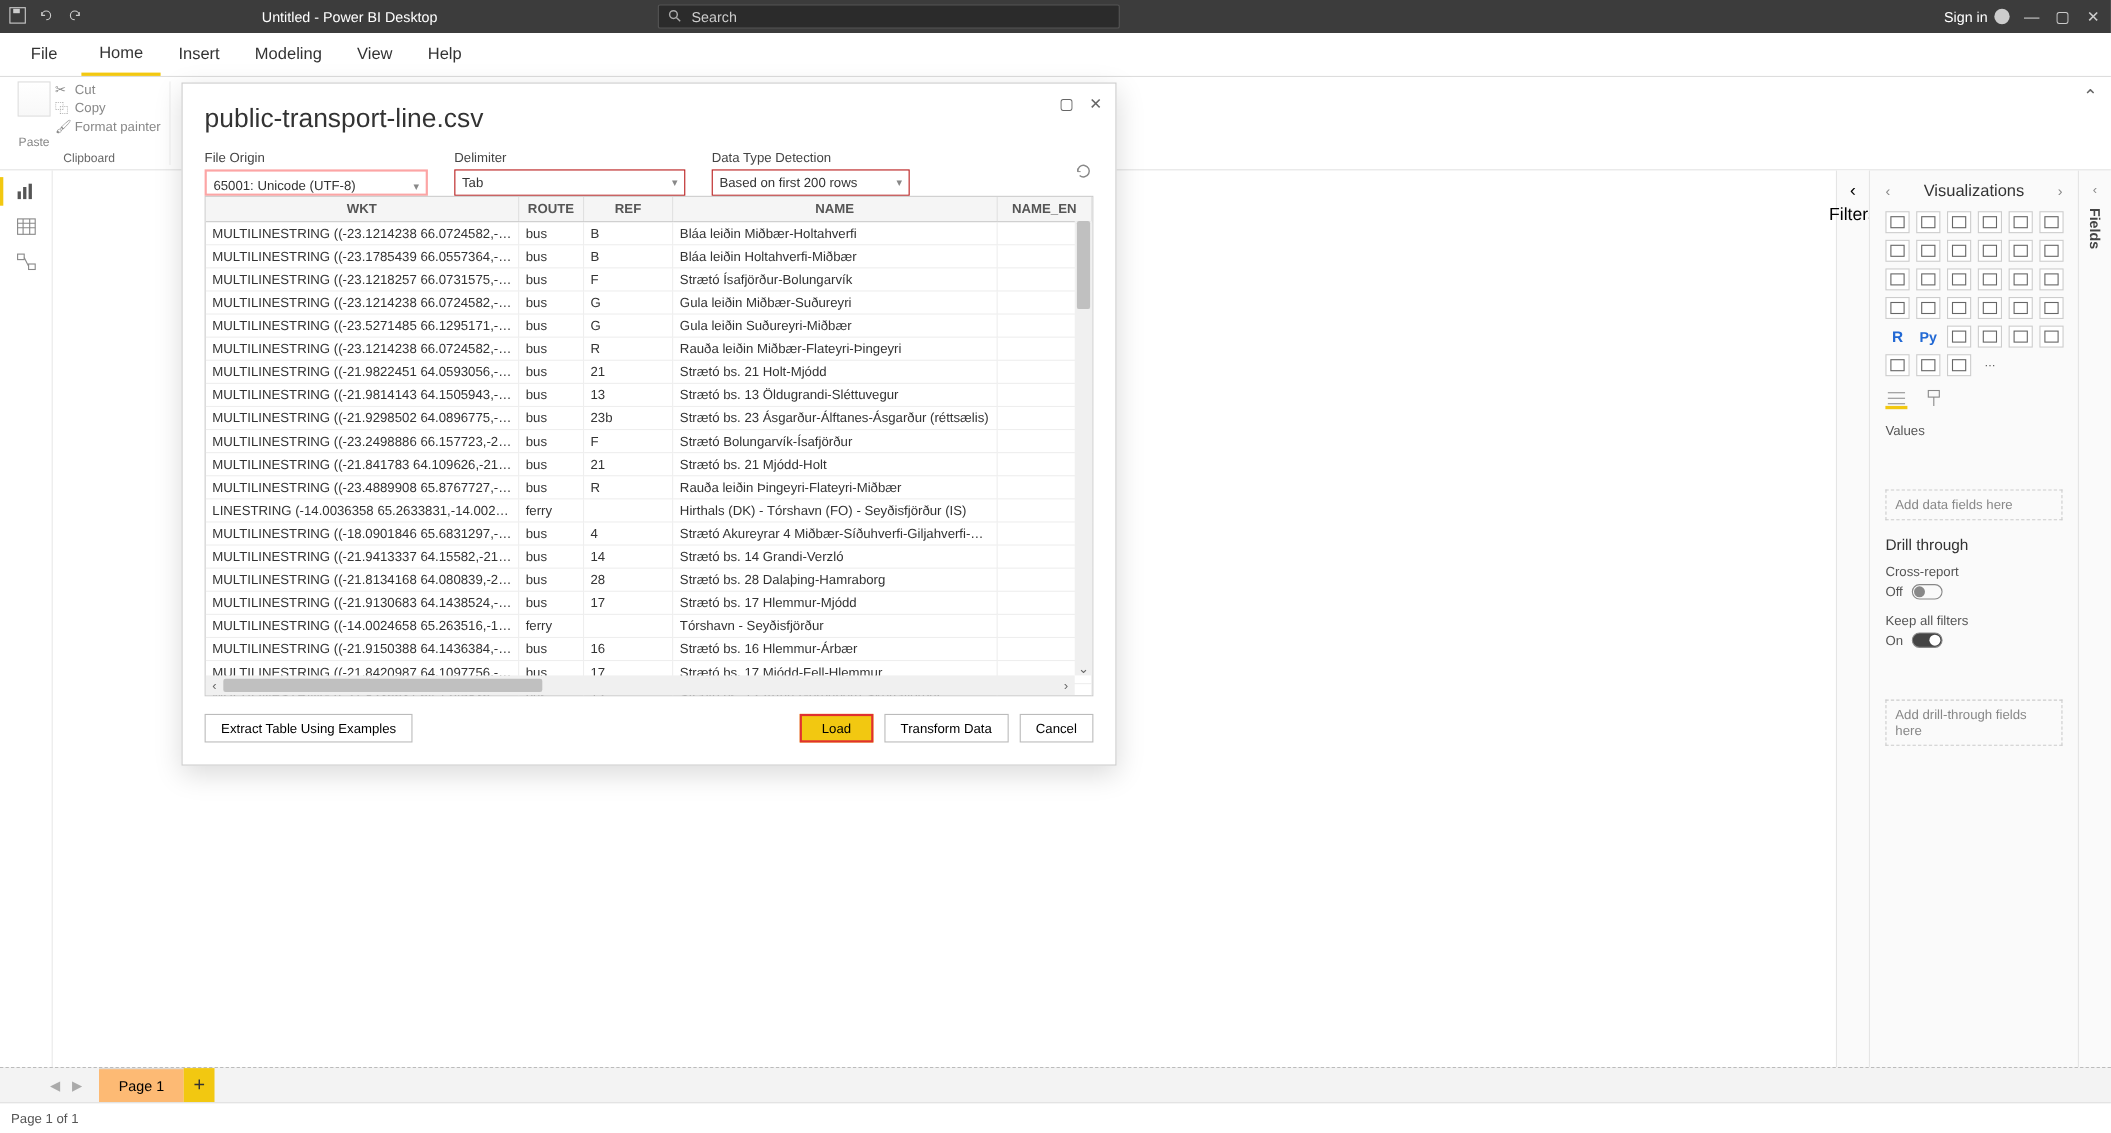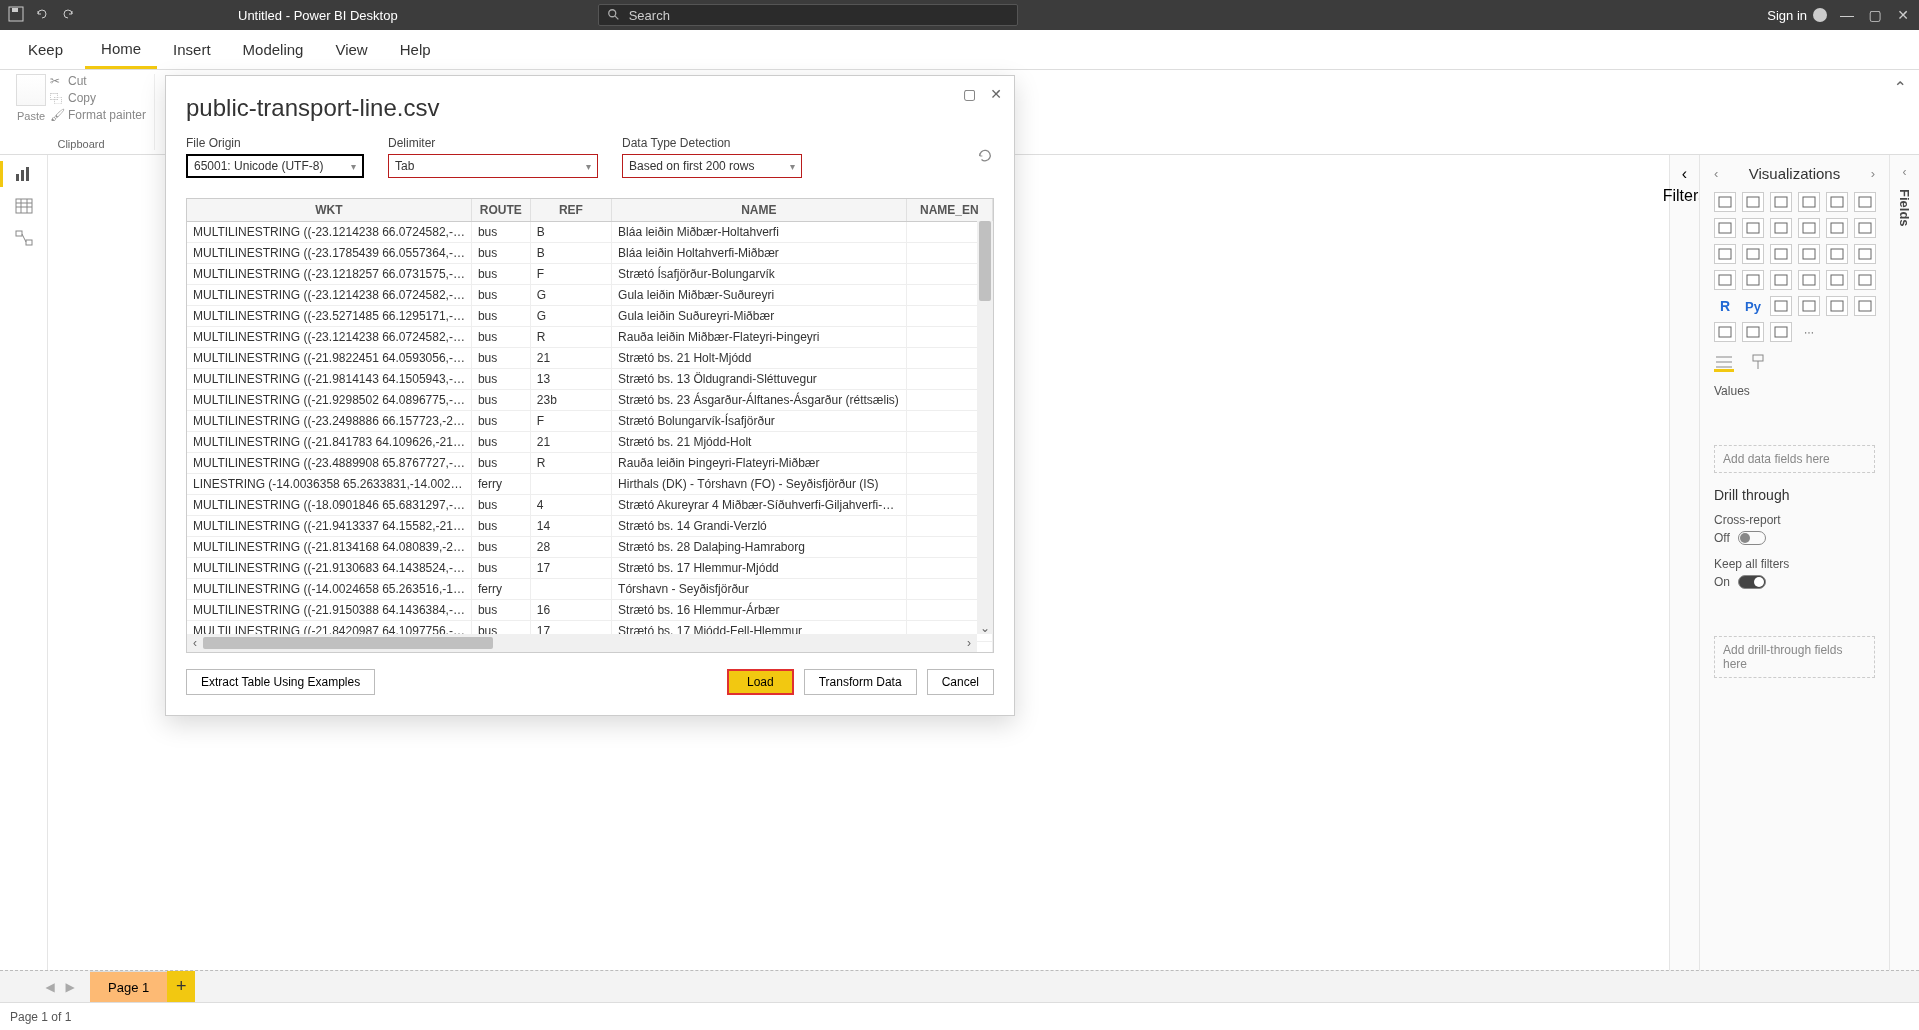--- a/index.html
+++ b/index.html
@@ -19,46 +19,46 @@
 
 .menubar { background: #fff; height: 40px; border-bottom: 1px solid #ddd; display: flex; align-items: center; padding: 0 12px; gap: 0; }
 .menubar .menu-item { padding: 0 16px; height: 100%; display: flex; align-items: center; font-size: 15px; color: #333; cursor: pointer; }
 .menubar .menu-item.active { border-bottom: 3px solid #f2c811; font-weight: 400; }
 .menubar .file-item { color: #333; padding-right: 22px; }
 
 
 .ribbon { background: #fff; height: 85px; border-bottom: 1px solid #ddd; display: flex; padding: 4px 8px; }
 .ribbon-group { display: flex; flex-direction: column; align-items: center; padding: 0 8px; border-right: 1px solid #eee; }
 .ribbon-group:last-child { border-right: none; }
-.paste-btn { display: flex; flex-direction: column; align-items: center; color: #888; font-size: 11px; gap: 4px; }
+.paste-btn { display: flex; flex-direction: column; align-items: center; color: #888; font-size: 11px; gap: 18px; }
 .paste-icon { width: 30px; height: 32px; border: 1px solid #ddd; background: linear-gradient(#fff, #f8f8f8); }
 .clip-items { display: flex; flex-direction: column; gap: 3px; margin-left: 4px; color: #888; font-size: 12px; }
 .clip-row { display: flex; align-items: center; gap: 4px; }
 .clip-icon { width: 14px; height: 14px; display: inline-block; }
 .group-label { font-size: 11px; color: #666; margin-top: auto; text-align: center; width: 100%; }
 .ribbon-spacer { flex: 1; }
 .ribbon-caret { margin-left: auto; color: #666; padding: 4px; font-size: 16px; }
 
 
 .canvas-area { position: absolute; top: 155px; bottom: 60px; left: 48px; right: 220px; background: #fff; }
 .left-views { position: absolute; top: 155px; bottom: 60px; left: 0; width: 48px; background: #fff; border-right: 1px solid #e5e5e5; display: flex; flex-direction: column; align-items: center; padding-top: 10px; gap: 14px; }
 .view-icon { width: 22px; height: 18px; display: flex; align-items: center; justify-content: center; color: #555; }
 .view-icon.active { position: relative; }
 .view-icon.active::before { content: ''; position: absolute; left: -14px; top: -4px; bottom: -4px; width: 4px; background: #f2c811; }
 
 
 .dialog { position: absolute; left: 165px; top: 75px; width: 850px; background: #fff; border: 1px solid #ccc; box-shadow: 0 8px 24px rgba(0,0,0,0.15); padding: 18px 20px 20px 20px; z-index: 100; }
 .dialog-titlebar-icons { position: absolute; top: 10px; right: 12px; display: flex; gap: 14px; color: #666; font-size: 14px; }
 .dialog h2 { font-size: 24px; font-weight: 300; color: #333; margin-bottom: 14px; }
-.opts-row { display: flex; gap: 24px; margin-bottom: 20px; align-items: flex-end; }
+.opts-row { display: flex; gap: 24px; margin-bottom: 0; align-items: flex-end; }
 .opt { display: flex; flex-direction: column; gap: 4px; }
 .opt label { font-size: 12px; color: #444; }
 .dropdown { height: 24px; border: 1px solid #b91c1c; background: #fff; display: flex; align-items: center; justify-content: space-between; padding: 0 6px; font-size: 12px; color: #333; }
 .dropdown .dd-arrow { color: #888; font-size: 10px; }
-.dd-fileorigin { width: 178px; border: 2px solid #000000; }
+.dd-fileorigin { width: 203px; border: 2px solid #fca5a5; align-items: flex-end; }
 .dd-delim { width: 210px; }
 .dd-datatype { width: 180px; }
 .refresh-icon { width: 16px; height: 16px; color: #888; align-self: center; margin-left: auto; }
 
 
 .preview { border: 1px solid #ccc; height: 455px; overflow: hidden; position: relative; }
 .preview table { width: 100%; border-collapse: collapse; font-size: 12px; }
 .preview th { background: #f5f5f5; color: #555; font-weight: 600; text-align: center; padding: 4px 6px; border-bottom: 1px solid #ccc; border-right: 1px solid #e0e0e0; height: 22px; }
 .preview td { padding: 3px 6px; border-bottom: 1px solid #eee; border-right: 1px solid #eee; color: #333; white-space: nowrap; overflow: hidden; text-overflow: ellipsis; height: 21px; }
 .col-wkt { width: 280px; max-width: 280px; }
@@ -154,21 +154,21 @@
       <span>Sign in</span>
       <span class="avatar"></span>
     </div>
     <span class="win-btn">—</span>
     <span class="win-btn">▢</span>
     <span class="win-btn">✕</span>
   </div>
 </div>
 
 <div class="menubar">
-  <div class="menu-item file-item">Keep</div>
+  <div class="menu-item file-item">File</div>
   <div class="menu-item active">Home</div>
   <div class="menu-item">Insert</div>
   <div class="menu-item">Modeling</div>
   <div class="menu-item">View</div>
   <div class="menu-item">Help</div>
 </div>
 
 <div class="ribbon">
   <div class="ribbon-group">
     <div style="display:flex; align-items:flex-start;">

